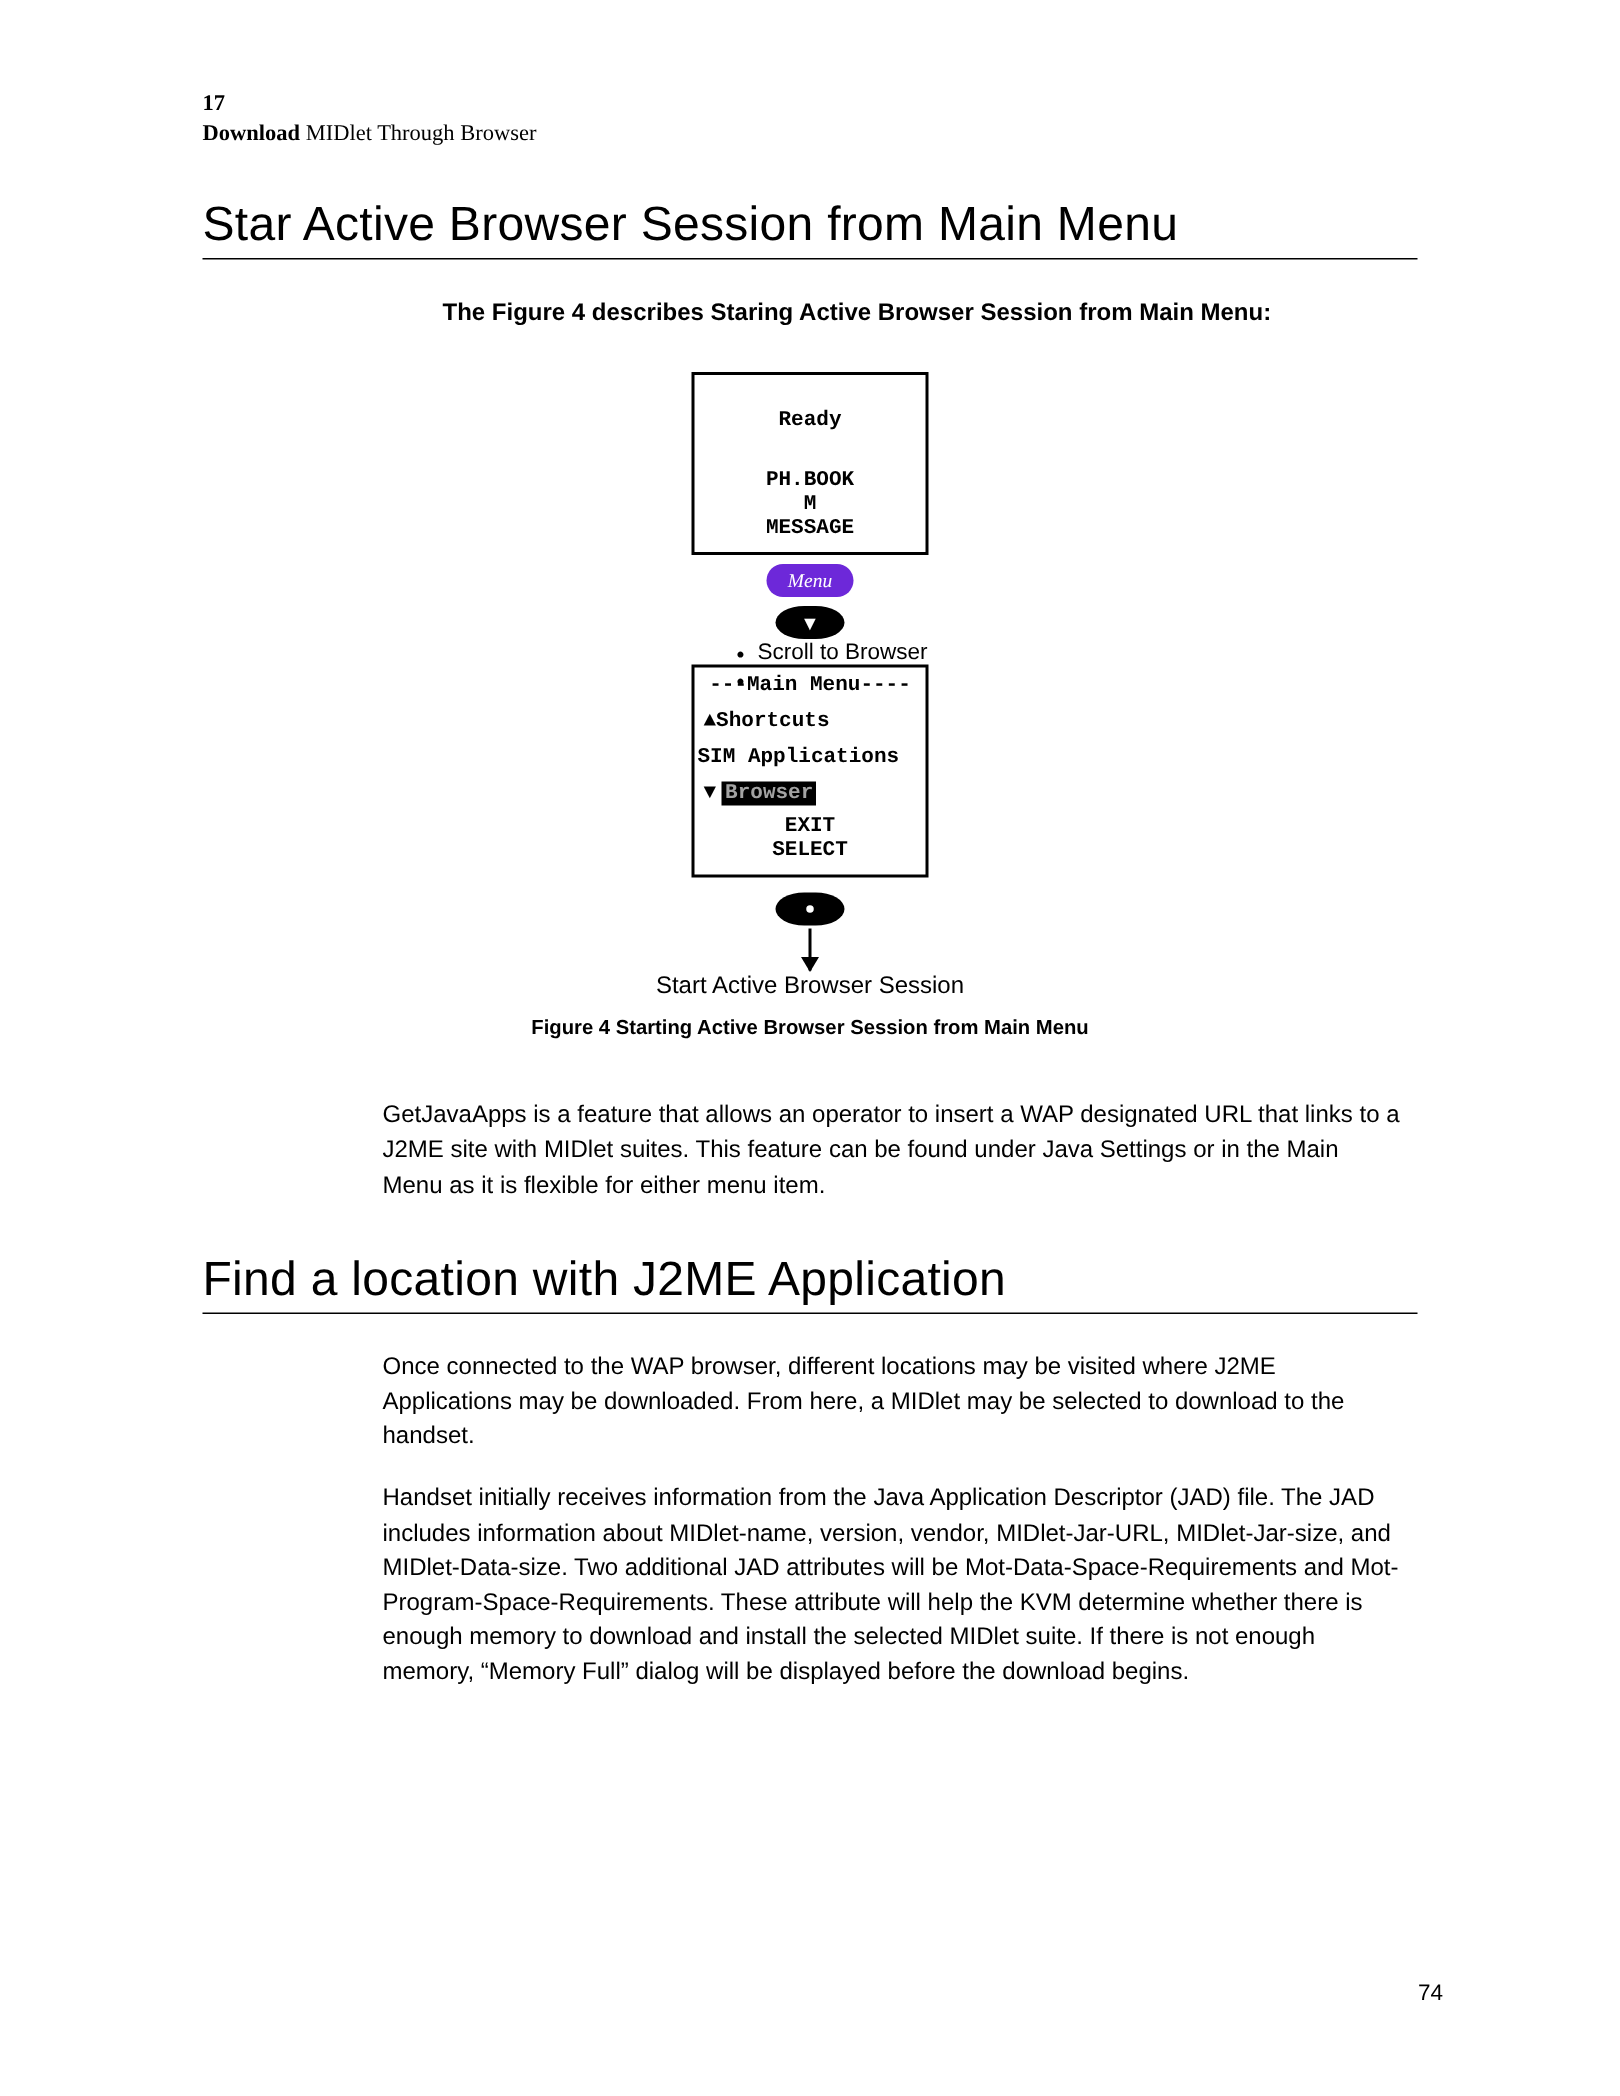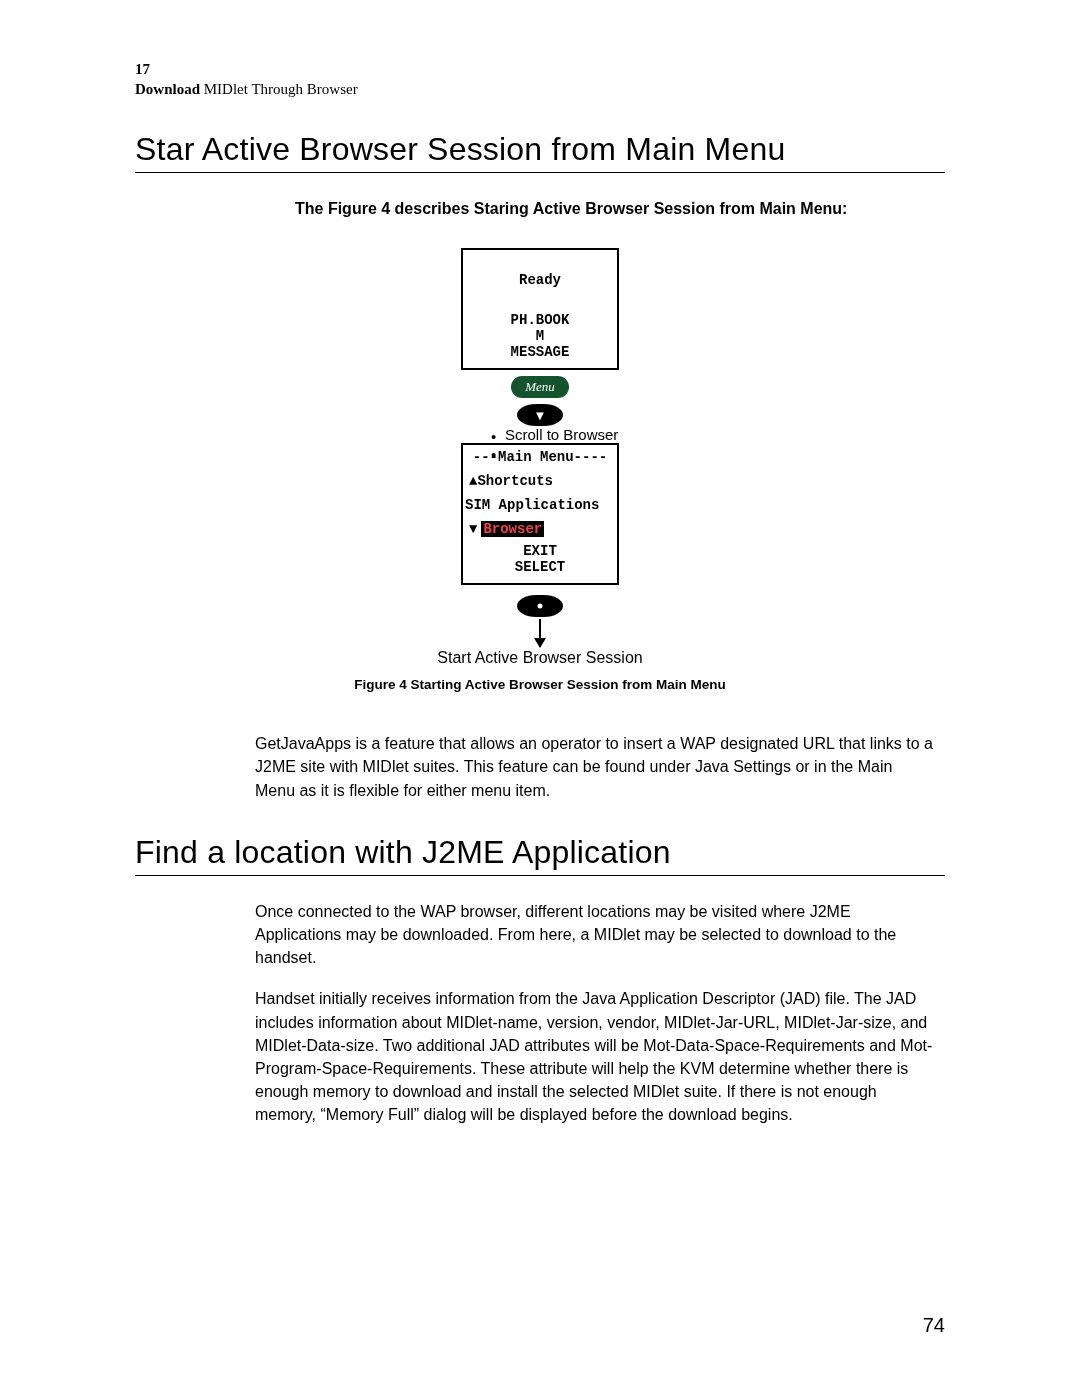--- a/index.html
+++ b/index.html
@@ -69,29 +69,29 @@
     white-space: pre;
   }
   .phone-screen .row.left { text-align: left; }
   .phone-screen .row.split {
     display: flex;
     justify-content: space-between;
     padding: 2px 4px 8px 4px;
     flex-direction: column;
   }
   .phone-screen .row.hl {
-    color: #ef4444;
+    color: #a3a3a3;
     background: #000;
     margin: 0 4px;
     padding: 0 2px;
   }
   .phone-screen .spacer { height: 18px; }
   .pill {
     margin-top: 6px;
-    background: #14532d;
+    background: #6d28d9;
     color: #fff;
     border-radius: 14px;
     padding: 3px 14px;
     font-size: 13px;
     font-family: Georgia, serif;
     font-style: italic;
   }
   .down-btn {
     margin-top: 6px;
     width: 46px;
@@ -168,22 +168,22 @@
   .body-text {
     margin-left: 120px;
     margin-right: 10px;
     font-size: 16px;
     line-height: 1.45;
   }
   .body-text p { margin: 0 0 18px 0; }
   .page-num {
     position: absolute;
     bottom: 60px;
-    right: 135px;
-    font-size: 20px;
+    right: 118px;
+    font-size: 15px;
   }
 </style>
 </head>
 <body>
 
 <div class="page">
 
   <div class="header-line header-chapter">17</div>
   <div class="header-line header-title">
     <span class="bold">Download</span><span> MIDlet Through Browser</span>

